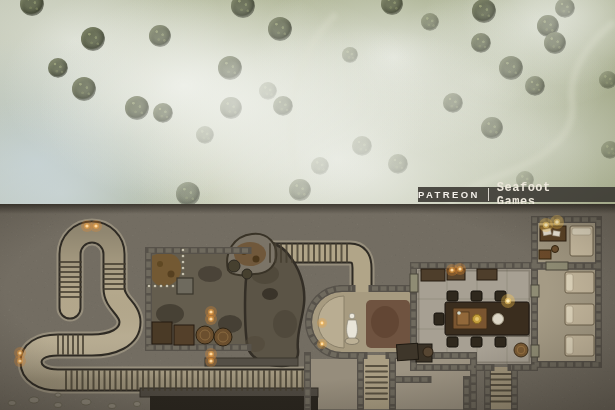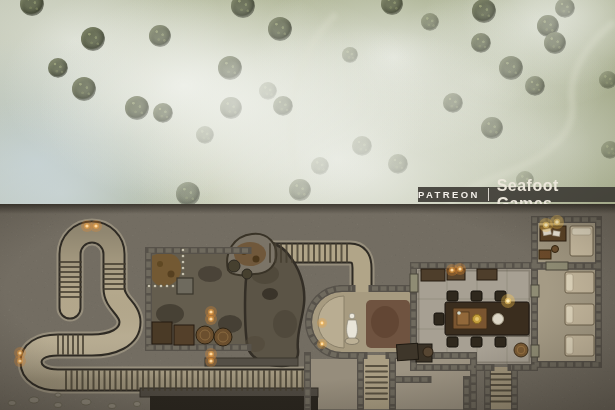--- a/index.html
+++ b/index.html
@@ -35,22 +35,22 @@
       radial-gradient(180px 120px at 78% 40%, rgba(233,235,228,.45), rgba(233,235,228,0) 70%),
       radial-gradient(150px 100px at 92% 8%,  rgba(235,237,230,.50), rgba(235,237,230,0) 70%);}
 
   
   #banner{position:absolute;right:0;bottom:2px;z-index:4;height:15px;width:197px;
     background:rgba(56,53,48,.88);display:flex;align-items:center;justify-content:flex-end;
     padding-right:20px;box-sizing:border-box;gap:8px;}
   #banner .platform{color:#f2efe9;font-size:9.5px;font-weight:bold;letter-spacing:2.4px;
     font-family:"Liberation Sans",sans-serif;}
   #banner .divider{width:1px;height:13px;background:#d8d4cc;}
-  #banner .brand{color:#ece7db;font-size:16px;font-weight:600;letter-spacing:.5px;
-    font-family:Liberation Sans, sans-serif;font-style:normal;}
+  #banner .brand{color:#ece7db;font-size:12px;font-weight:600;letter-spacing:.5px;
+    font-family:Liberation Mono, monospace;font-style:normal;}
 
   
   #dungeon{position:absolute;left:0;top:204px;width:615px;height:206px;}
   #map-svg{display:block;}
 </style>
 </head>
 <body>
 
 <div class="screen">
 

